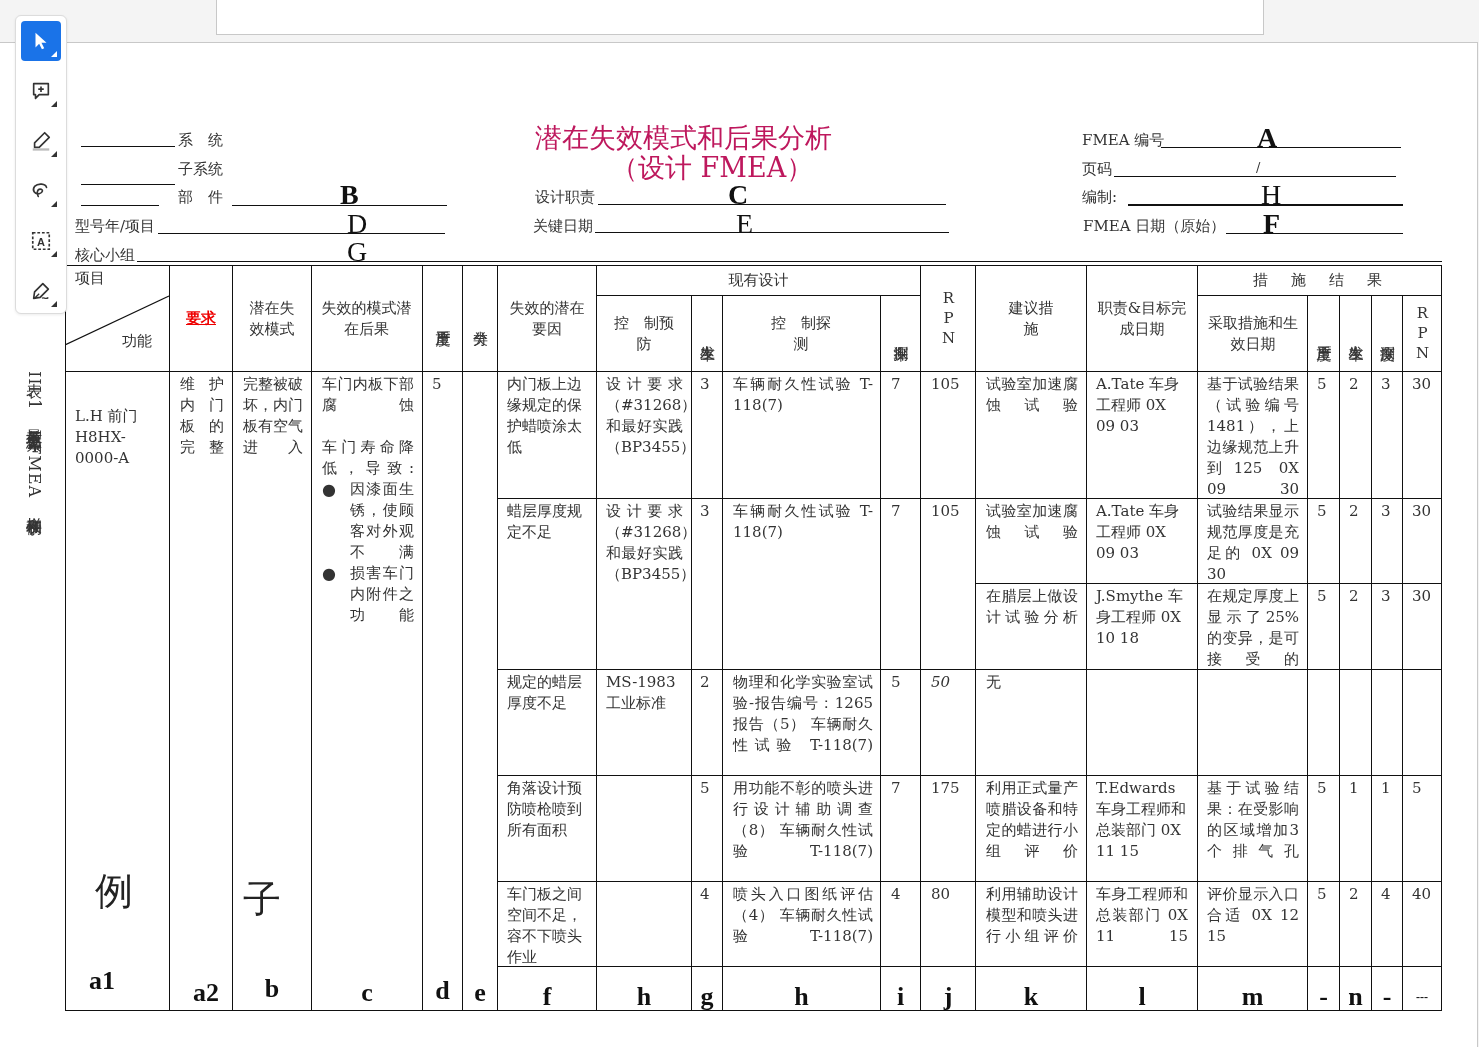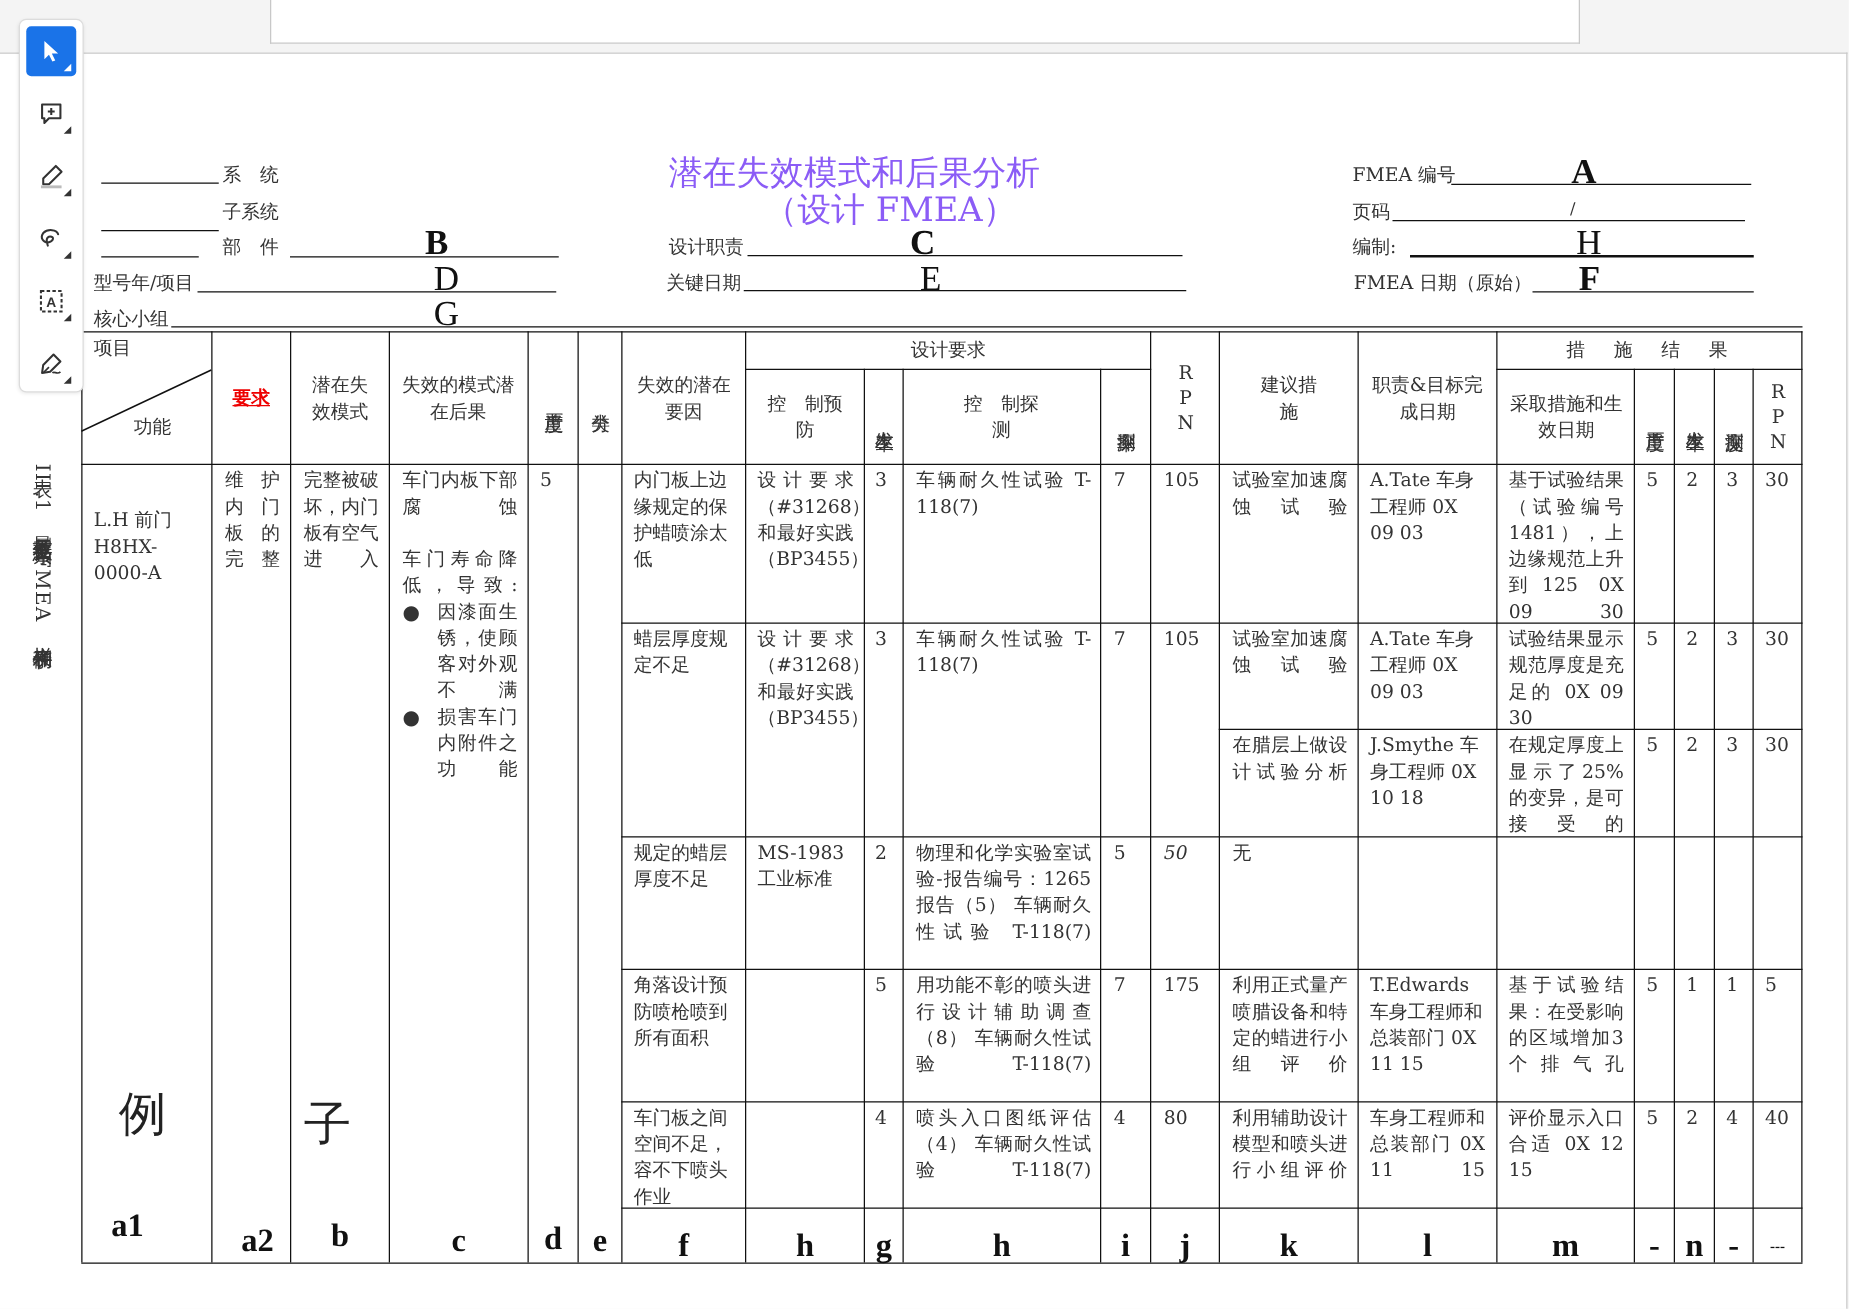--- a/index.html
+++ b/index.html
@@ -11,21 +11,21 @@
   .tool.active{background:#1a73e8;}
   .tool svg{width:22px;height:22px;}
   .tool .corner{position:absolute;right:4px;bottom:4px;width:0;height:0;border-left:6px solid transparent;border-bottom:6px solid #333;}
   .tool.active .corner{border-bottom-color:#fff;}
 
   .abs{position:absolute;}
   .hdr-label{position:absolute;font-size:15px;white-space:nowrap;color:#333;}
   .uline{position:absolute;border-bottom:1.5px solid #111;height:0;}
   .bigletter{position:absolute;font-family:"Liberation Serif",serif;font-size:28px;color:#111;line-height:28px;}
   .bold{font-weight:bold;}
-  .title{position:absolute;font-size:27px;color:#8b5cf6;white-space:nowrap;}
+  .title{position:absolute;font-size:27px;color:#be185d;white-space:nowrap;}
 
   .vline{position:absolute;width:0;border-left:1.5px solid #111;}
   .hline{position:absolute;height:0;border-top:1.5px solid #111;}
   .cell{position:absolute;font-size:15px;line-height:21px;color:#333;}
   .hcell{position:absolute;font-size:15px;line-height:21px;color:#333;text-align:center;display:flex;align-items:center;justify-content:center;}
   .just{text-align:justify;text-align-last:justify;}
   .vtext{writing-mode:vertical-rl;}
   .bottomlabel{position:absolute;font-family:"Liberation Serif",serif;font-weight:bold;font-size:26px;color:#111;text-align:center;}
   .bullet{display:flex;}
   .bullet .dot{width:28px;flex:none;font-size:16px;}
@@ -162,34 +162,34 @@
   <div class="vline" style="left:1371px;top:295px;height:715px;"></div>
   <div class="vline" style="left:1402px;top:295px;height:715px;"></div>
   <div class="vline" style="left:1441px;top:265px;height:745px;"></div>
 
   <svg class="abs" style="left:65px;top:265px;" width="105" height="107">
     <line x1="0" y1="80" x2="104" y2="31" stroke="#111" stroke-width="1.3"></line>
   </svg>
 </div>
 
 <div class="cell" style="left:75px;top:268px;">项目</div>
-<div class="cell" style="left:107px;top:331px;text-align:center;">功能</div>
+<div class="cell" style="left:122px;top:331px;text-align:center;">功能</div>
 <div class="hcell" style="left:170px;top:266px;width:62px;height:105px;">
     <span class="red">要求</span>
   </div>
 <div class="hcell" style="left:243px;top:266px;width:58px;height:105px;">潜在失效模式</div>
 <div class="hcell" style="left:320px;top:266px;width:93px;height:105px;">失效的模式潜在后果</div>
 <div class="hcell" style="left:423px;top:266px;width:39px;height:105px;">
     <span class="vtext" style="writing-mode:vertical-rl;">严重度</span>
   </div>
 <div class="hcell" style="left:463px;top:266px;width:34px;height:105px;">
     <span style="writing-mode:vertical-rl;">分类</span>
   </div>
 <div class="hcell" style="left:508px;top:266px;width:78px;height:105px;">失效的潜在要因</div>
-<div class="hcell" style="left:597px;top:266px;width:323px;height:29px;">设计要求</div>
+<div class="hcell" style="left:597px;top:266px;width:323px;height:29px;">现有设计</div>
 <div class="hcell" style="left:611px;top:296px;width:66px;height:75px;">控　制预防</div>
 <div class="hcell" style="left:692px;top:296px;width:30px;height:75px;">
     <span style="writing-mode:vertical-rl;">发生率</span>
   </div>
 <div class="hcell" style="left:771px;top:296px;width:60px;height:75px;">控　制探测</div>
 <div class="hcell" style="left:881px;top:296px;width:39px;height:75px;">
     <span style="writing-mode:vertical-rl;">探测率</span>
   </div>
 <div class="hcell" style="left:921px;top:266px;width:54px;height:105px;">
     <span style="writing-mode:vertical-rl;text-orientation:upright;letter-spacing:2px;">RPN</span>

